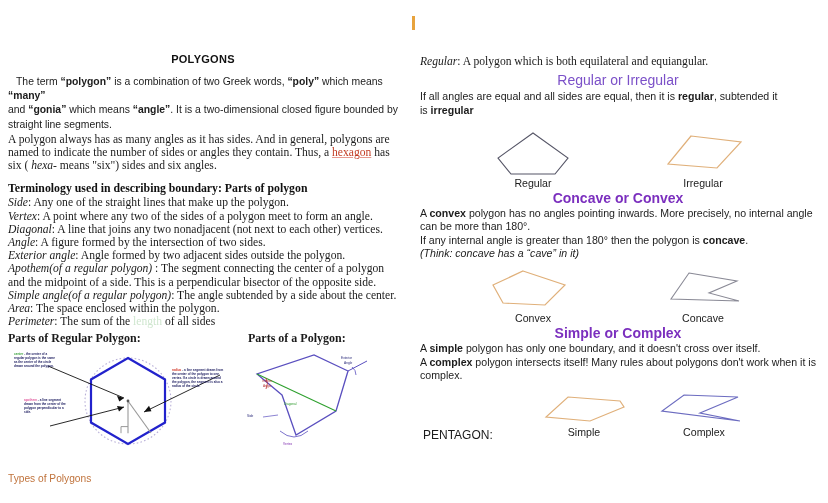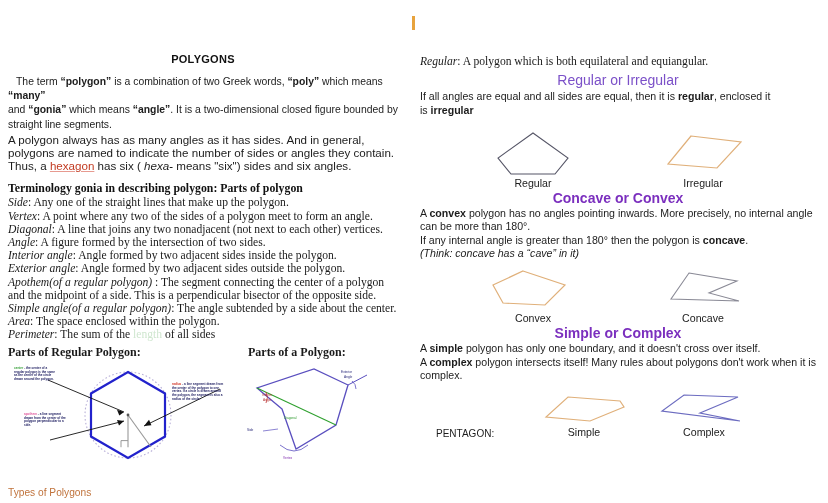--- a/index.html
+++ b/index.html
@@ -49,21 +49,21 @@
     color: #1c1c1c;
     margin: 0;
   }
   .para.intro {
     font-family: Liberation Sans, sans-serif;
     font-size: 10.4px;
     line-height: 14.2px;
     text-indent: 8px;
   }
   .para.body2 {
-    font-family: Liberation Sans, sans-serif;
+    font-family: Liberation Serif, serif;
     font-size: 11.6px;
     line-height: 13.2px;
     margin-top: 1px;
   }
   b { font-weight: bold; }
   .lnk {
     color: #c23b22;
     text-decoration: underline;
     text-decoration-color: #e79a90;
   }
@@ -151,23 +151,23 @@
     text-align: center;
   }
   .shape-cell .cap {
     font-family: "Liberation Sans", sans-serif;
     font-size: 10.6px;
     color: #1c1c1c;
     margin-top: 1px;
   }
   .pent-label {
     position: absolute;
-    left: 24px;
-    font-family: "Liberation Sans", sans-serif;
-    font-size: 10px;
+    left: 11px;
+    font-family: "Liberation Sans", sans-serif;
+    font-size: 12px;
     color: #1c1c1c;
   }
   svg { display: block; }
   .tiny-lbl {
     font-family: "Liberation Sans", sans-serif;
     font-size: 3.2px;
   }
   .ann-txt {
     position: absolute;
     font-family: "Liberation Sans", sans-serif;
@@ -189,28 +189,27 @@
     <p class="para intro">
       <span>The term </span><b>“polygon”</b><span> is a combination of two Greek words, </span><b>“poly”</b><span> which means </span><b>“many”</b><br>
       <span>and </span><b>“gonia”</b><span> which means </span><b>“angle”</b><span>. It is a two-dimensional closed figure bounded by</span><br>
       <span> straight line segments.</span>
     </p>
 
     <p class="para body2">
       <span>A polygon always has as many angles as it has sides. And in general, polygons are named to indicate the number of sides or angles they contain. Thus, a </span><a class="lnk" href="#">hexagon</a><span> has six ( </span><span class="it">hexa-</span><span> means "six") sides and six angles.</span>
     </p>
 
-    <div class="sec-head">Terminology gonia in describing polygon: Parts of polygon</div>
+    <div class="sec-head">Terminology used in describing boundary: Parts of polygon</div>
 
     <div class="term-list">
       <div><span class="it">Side</span><span>: </span><span>Any one of the straight lines that make up the polygon.</span></div>
       <div><span class="it">Vertex</span><span>: </span><span>A point where any two of the sides of a polygon meet to form an angle.</span></div>
       <div><span class="it">Diagonal</span><span>: </span><span>A line that joins any two nonadjacent (not next to each other) vertices.</span></div>
       <div><span class="it">Angle</span><span>: </span><span>A figure formed by the intersection of two sides.</span></div>
-      <div><span class="it">Interior angle</span><span>: </span><span>Angle formed by two adjacent sides inside the polygon.</span></div>
       <div><span class="it">Exterior angle</span><span>: </span><span>Angle formed by two adjacent sides outside the polygon.</span></div>
       <div><span class="it">Apothem(of a regular polygon)</span><span> : </span><span>The segment connecting the center of a polygon and the midpoint of a side. This is a perpendicular bisector of the opposite side.</span></div>
       <div><span class="it">Simple angle(of a regular polygon)</span><span>: </span><span>The angle subtended by a side about the center.</span></div>
       <div><span class="it"> Area</span><span>: The space enclosed within the polygon.</span></div>
       <div><span class="it">Perimeter</span><span>: The sum of the </span><span class="faded">length</span><span> of all sides</span></div>
     </div>
 
     <div class="parts-headers">
       <span class="ph-left">Parts of Regular Polygon:</span>
       <span class="ph-right">Parts of a Polygon:</span>
@@ -290,21 +289,21 @@
 
     <div class="orange-bar"></div>
 
     <div class="r-serif" style="margin-top:55px; padding-left:8px;">
       <span class="it">Regular</span><span>: A polygon which is both equilateral and equiangular.</span>
     </div>
 
     <div class="hdr-purple light" style="margin-top:4px;">Regular or Irregular</div>
 
     <div class="r-sans" style="padding-left:8px; margin-top:2px;">
-      <span>If all angles are equal and all sides are equal, then it is </span><b>regular</b><span>, enclosed it</span><br>
+      <span>If all angles are equal and all sides are equal, then it is </span><b>regular</b><span>, subtended it</span><br>
       <span>is </span><b>irregular</b>
     </div>
 
     <div class="shape-row" style="margin-top:10px;">
       <div class="shape-cell">
         <svg width="120" height="48" viewBox="0 0 120 48">
           <polygon points="60,5 95,30 82,46 38,46 25,30" fill="none" stroke="#555566" stroke-width="1.1"></polygon>
         </svg>
         <div class="cap">Regular</div>
       </div>

